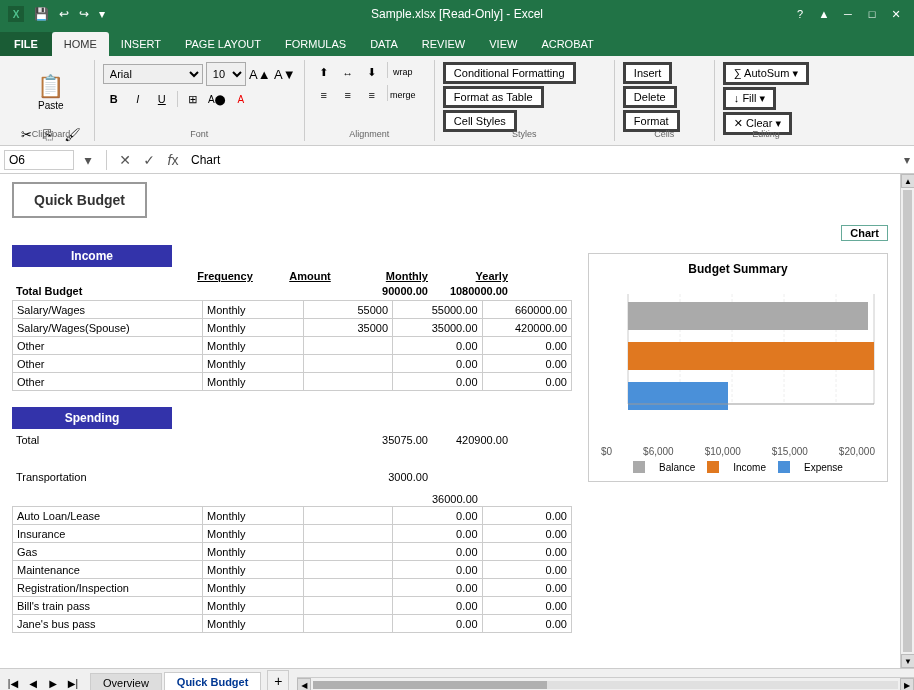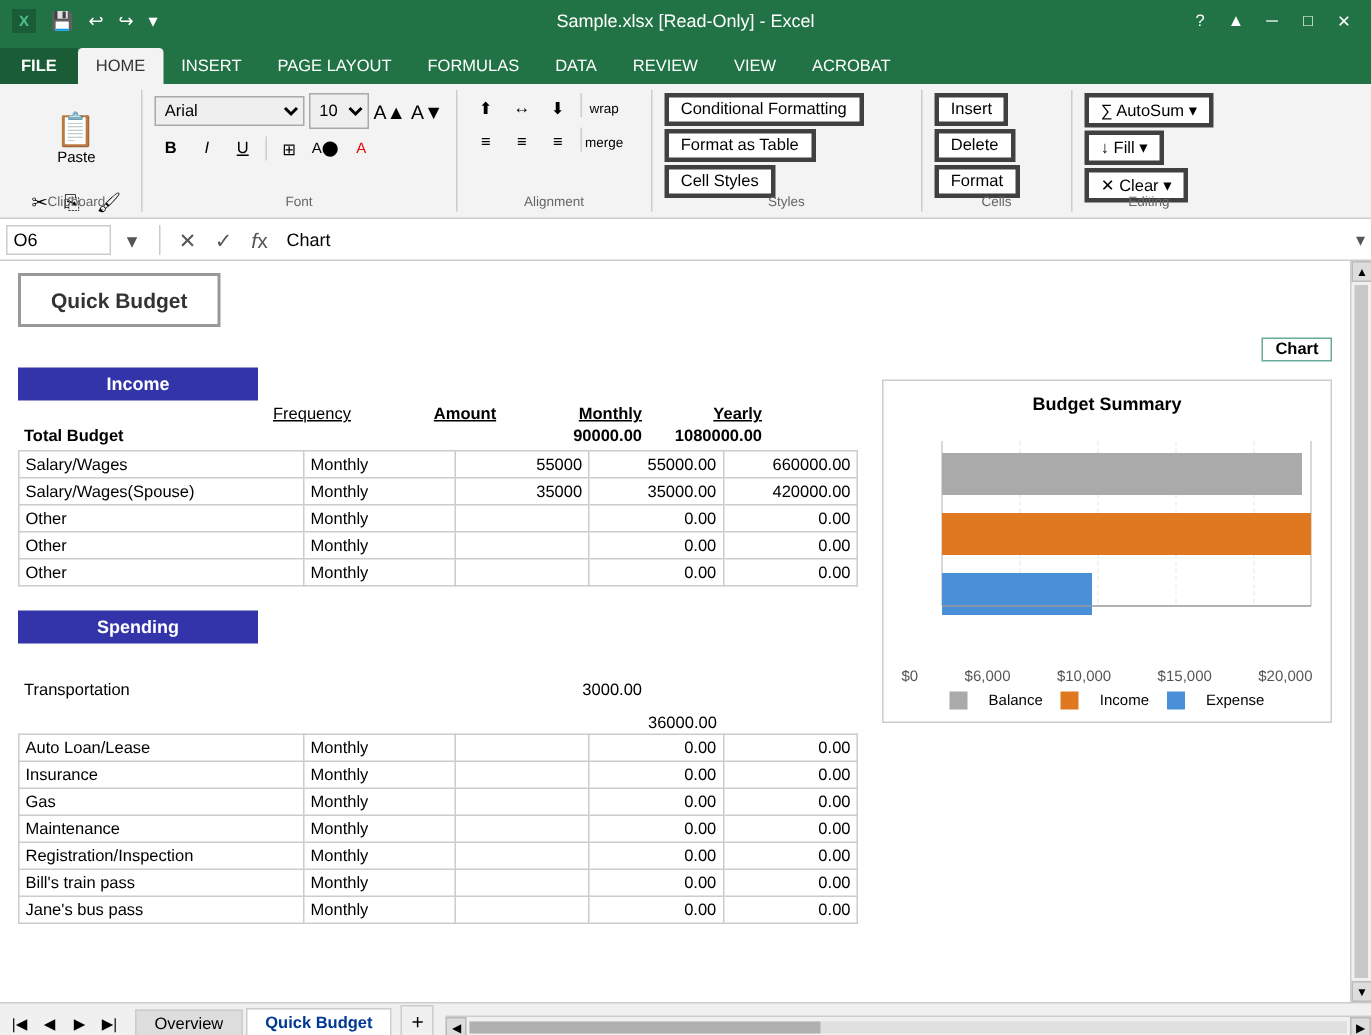--- a/index.html
+++ b/index.html
@@ -106,21 +106,21 @@
     .tab-bar { display: flex; align-items: flex-end; background: #f0f0f0; border-top: 1px solid #ccc; height: 24px; padding-left: 4px; gap: 0; }
     .sheet-tab { padding: 3px 12px; border: 1px solid #ccc; border-bottom: none; background: #ddd; font-size: 11px; cursor: pointer; margin-right: 2px; }
     .sheet-tab.active { background: white; border-bottom: 1px solid white; font-size: 11px; }
     .tab-controls { display: flex; gap: 2px; margin-right: 8px; }
     .tab-btn { background: transparent; border: 1px solid transparent; width: 18px; height: 18px; cursor: pointer; display: flex; align-items: center; justify-content: center; font-size: 10px; }
     .add-sheet { width: 22px; height: 22px; background: transparent; border: 1px solid #ccc; cursor: pointer; display: flex; align-items: center; justify-content: center; font-size: 14px; margin-left: 4px; }
 
     
     .col-headers-row { display: flex; align-items: center; margin-bottom: 1px; }
     .col-spacer { width: 170px; }
-    .col-freq { width: 90px; text-align: left; font-weight: normal; text-decoration: underline; font-size: 11px; padding-right: 4px; }
+    .col-freq { width: 90px; text-align: center; font-weight: bold; text-decoration: underline; font-size: 11px; padding-right: 4px; }
     .col-amt { width: 80px; text-align: center; font-weight: bold; text-decoration: underline; font-size: 11px; padding-right: 4px; }
     .col-mo { width: 80px; text-align: right; font-weight: bold; text-decoration: underline; font-size: 11px; padding-right: 4px; }
     .col-yr { width: 80px; text-align: right; font-weight: bold; text-decoration: underline; font-size: 11px; padding-right: 4px; }
   </style>
 </head>
 <body>
 
 <div class="title-bar">
   <div class="title-bar-left">
     <div class="title-icon">X</div>
@@ -330,20 +330,27 @@
             </table>
         </div>
 
         <div style="height:10px;"></div>
 
         <div>
           <div style="display:flex;align-items:center;margin-bottom:3px;">
             <div class="section-title">Spending</div>
           </div>
 
+          <div style="display:flex;align-items:center;font-size:11px;margin-bottom:1px;">
+            <div style="width:170px;padding:2px 4px;">Total</div>
+            <div style="width:90px;"></div>
+            <div style="width:80px;"></div>
+            <div style="width:80px;text-align:right;padding-right:4px;">35075.00</div>
+            <div style="width:80px;text-align:right;padding-right:4px;">420900.00</div>
+          </div>
 
           <div style="display:flex;align-items:center;font-size:11px;margin-bottom:1px;">
             <div style="width:170px;padding:2px 4px;">Transportation</div>
             <div style="width:90px;"></div>
             <div style="width:80px;"></div>
             <div style="width:80px;text-align:right;padding-right:4px;">3000.00</div>
             <div style="width:80px;text-align:left;padding-right:4px;margin-top:44px;">36000.00</div>
           </div>
 
           <table class="data-table">

